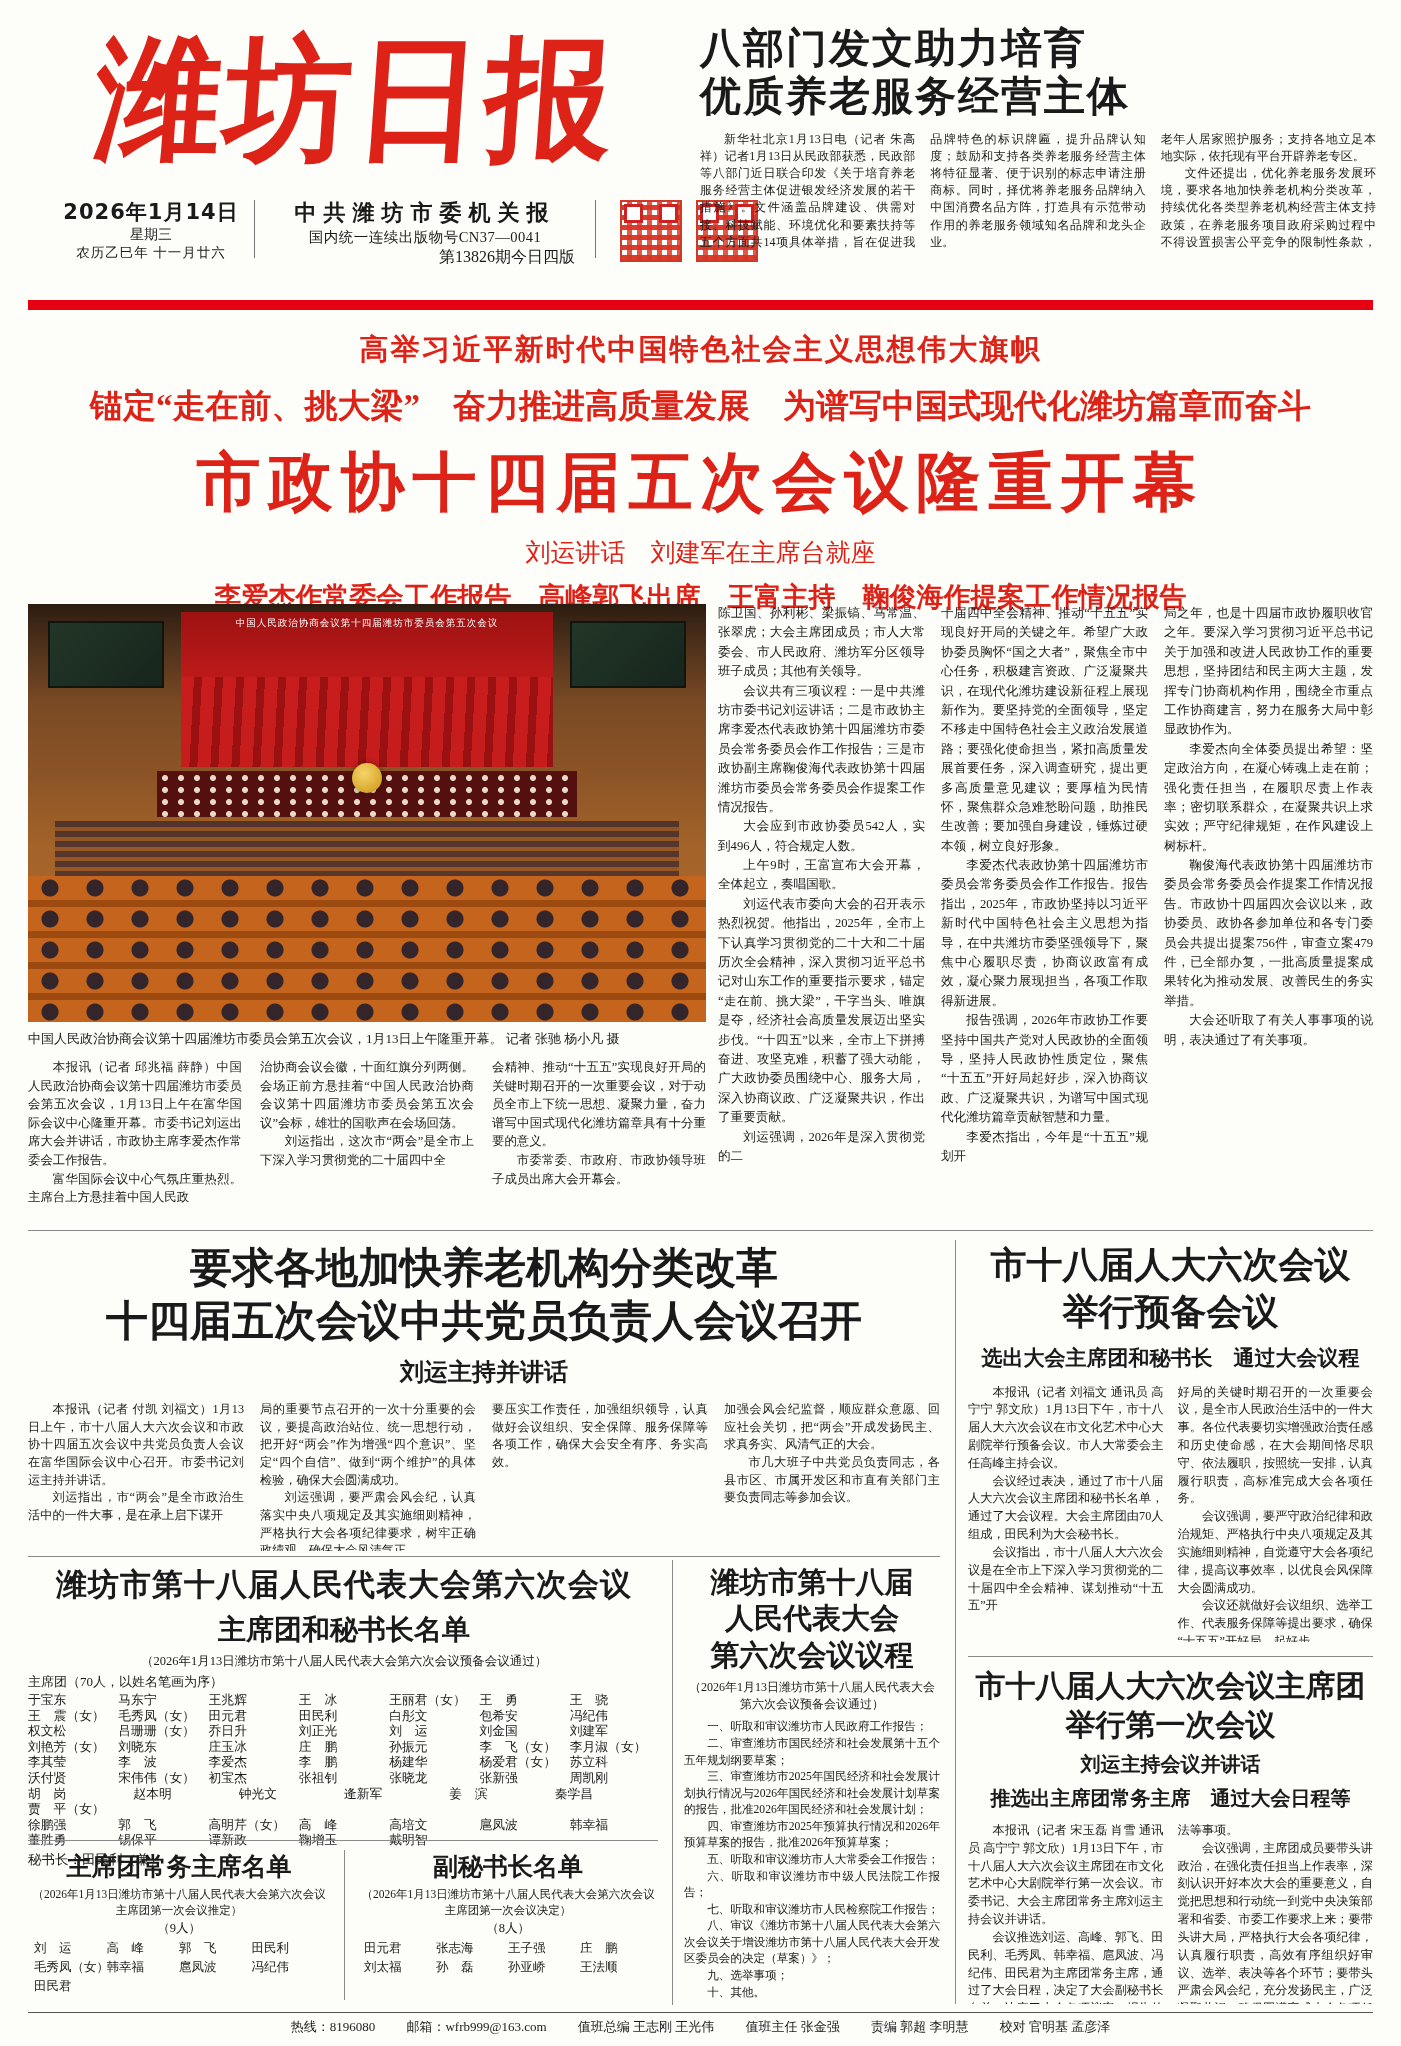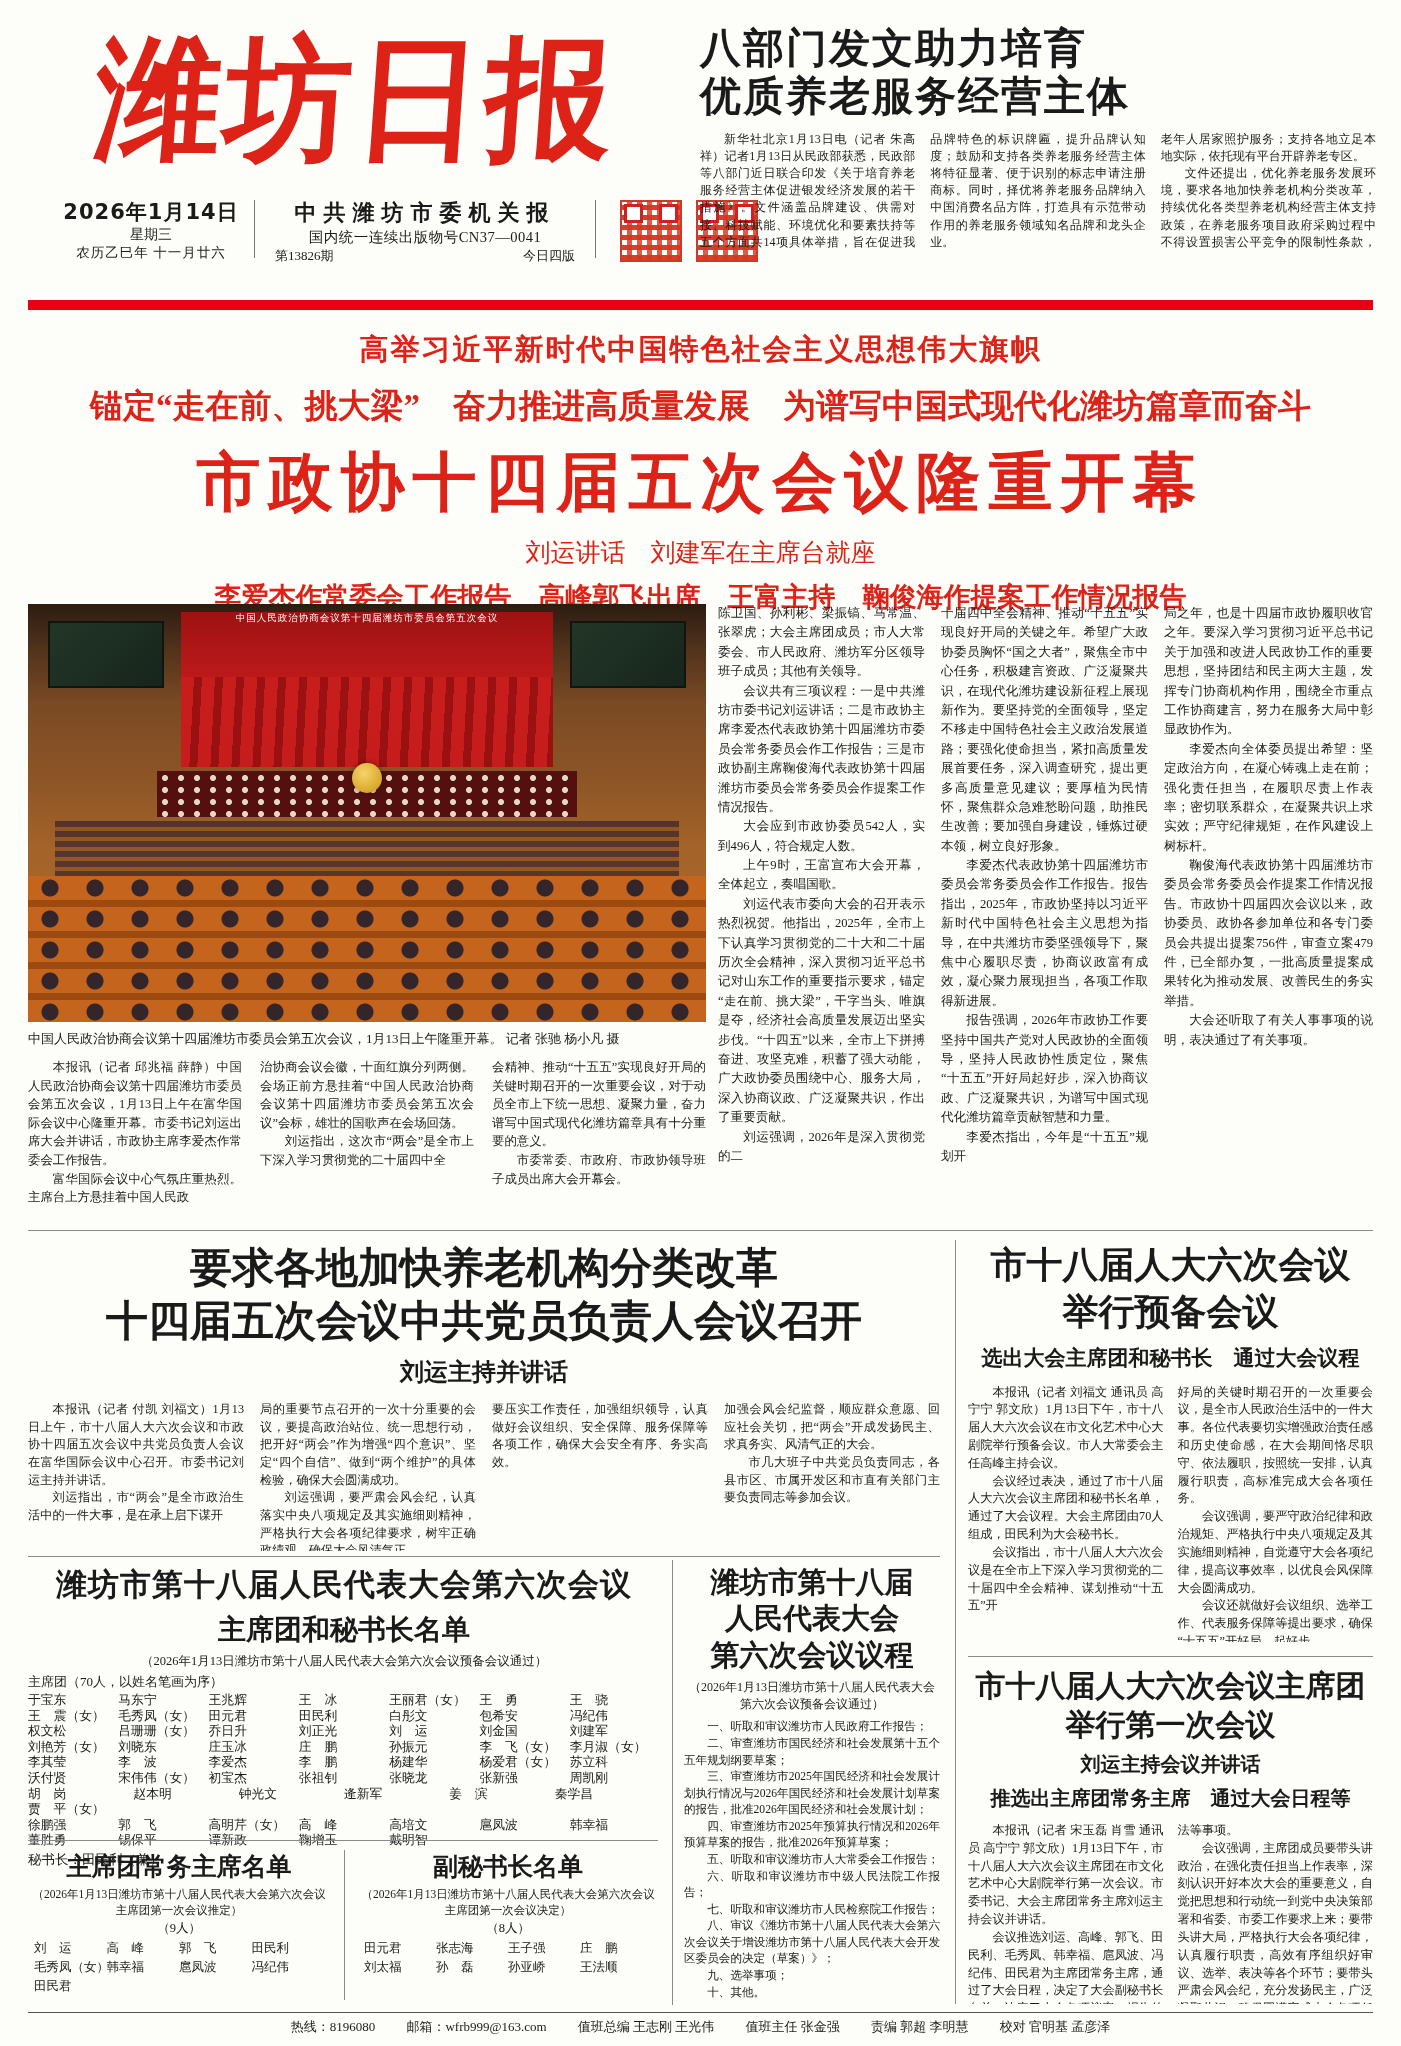--- a/index.html
+++ b/index.html
@@ -15,21 +15,21 @@
   #masthead .title{font-family:"DejaVu Serif",serif;font-weight:900;font-size:126px;line-height:1;
         color:var(--red);letter-spacing:4px;transform:skewX(-4deg) scaleY(1.06);white-space:nowrap}
   #pubinfo{left:62px;top:198px;width:720px;height:62px;display:flex;align-items:stretch}
   .vline{width:1px;background:#777;margin:2px 14px}
   .date-block{width:178px;text-align:center;display:flex;flex-direction:column;justify-content:space-between}
   .d1{font-size:21px;font-weight:700;letter-spacing:1px;font-family:"DejaVu Sans",sans-serif}
   .d2{font-size:14px}.d3{font-size:13.5px;letter-spacing:1px}
   .organ-block{width:312px;text-align:center;display:flex;flex-direction:column;justify-content:space-between}
   .o1{font-size:22px;font-weight:700;letter-spacing:7px;white-space:nowrap}
   .o2{font-size:14.5px;letter-spacing:.5px}
-  .o3{display:flex;justify-content:space-between;font-size:13px;padding:0 6px}
+  .o3{display:flex;justify-content:flex-end;font-size:16px;padding:0 6px}
   .qr-wrap{display:flex;gap:14px;margin-left:10px;align-items:flex-start;padding-top:2px}
   .qr{width:62px;height:62px;border:2px solid #cf3a28;position:relative;
       background:
         repeating-linear-gradient(0deg, rgba(215,52,36,.95) 0 5px, transparent 5px 10px),
         repeating-linear-gradient(90deg, #fff 0 5px, rgba(224,70,50,.9) 5px 10px)}
   .qr::before,.qr::after{content:"";position:absolute;width:13px;height:13px;border:3px solid #c22;background:#fff}
   .qr::before{left:2px;top:2px}.qr::after{right:2px;top:2px}
 
   
   #top-article{left:700px;top:24px;width:676px;height:236px}
@@ -48,21 +48,21 @@
   .b-sub1{font-size:25px;margin-top:10px}
   .b-sub2{font-size:27px;font-weight:700;margin-top:10px;white-space:nowrap}
 
   
   #photo{left:28px;top:604px;width:678px;height:418px;overflow:hidden;
          background:linear-gradient(180deg,#2c1c11 0%,#4f311b 10%,#7a4a24 24%,#8d5526 42%,#a36329 58%,#b26c2d 100%)}
   .ph-screen{position:absolute;top:4%;width:17%;height:16%;background:linear-gradient(135deg,#223627,#17251c);border:2px solid #10150f}
   .ph-screen.l{left:3%}.ph-screen.r{right:3%}
   .ph-backdrop{position:absolute;left:22.5%;top:2%;width:55%;height:37%;
         background:linear-gradient(180deg,#9e1212 0%,#c61c1c 55%,#ad1414 100%)}
-  .ph-banner{position:relative;z-index:2;color:#fff;font-size:9.5px;text-align:center;letter-spacing:1px;white-space:nowrap;overflow:hidden}
+  .ph-banner{position:relative;z-index:2;color:#fff;font-size:9.5px;text-align:center;padding-top:5px;letter-spacing:1px;white-space:nowrap;overflow:hidden}
   .ph-flags{position:absolute;left:0;right:0;bottom:0;height:58%;
         background:repeating-linear-gradient(93deg,#c91d1d 0 13px,#971010 13px 21px);opacity:.9}
   .ph-emblem{position:absolute;z-index:3;left:50%;top:38%;width:30px;height:30px;margin-left:-15px;border-radius:50%;
         background:radial-gradient(circle at 40% 35%,#f5d469,#d9a72c 70%,#b8860b);box-shadow:0 0 6px rgba(0,0,0,.4)}
   .ph-dais{position:absolute;left:19%;top:40%;width:62%;height:11%;
         background:#54100e;
         background-image:radial-gradient(circle at 8px 7px,#e7d6c2 2.6px,rgba(0,0,0,0) 3.4px),
                          radial-gradient(circle at 15px 16px,#ddc7b0 2.4px,rgba(0,0,0,0) 3.2px);
         background-size:16px 12px,16px 12px}
   .ph-rows{position:absolute;left:4%;right:4%;top:52%;height:14%;

